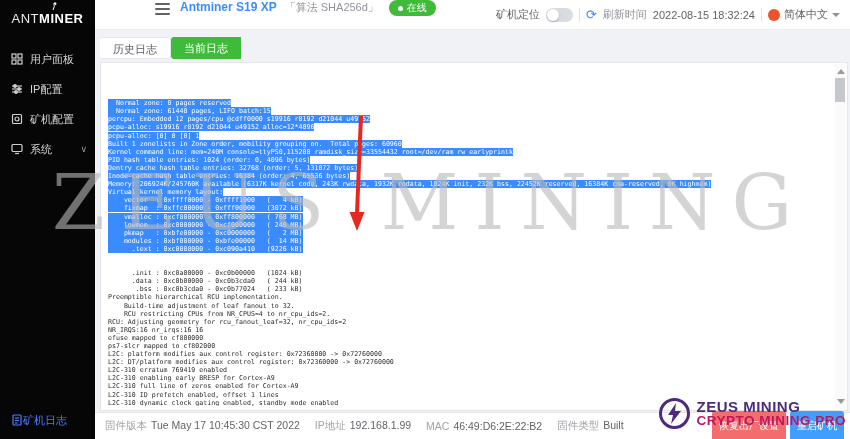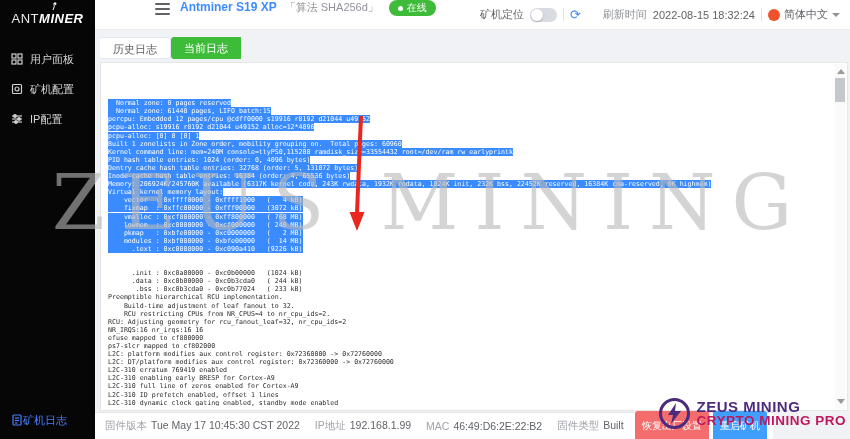--- a/index.html
+++ b/index.html
@@ -4,21 +4,21 @@
 <style>
   * { margin:0; padding:0; box-sizing:border-box; }
   html,body { width:850px; height:439px; overflow:hidden; background:#f0f2f5;
               font-family:"Liberation Sans", sans-serif; position:relative; }
 
   
   #sidebar { position:absolute; left:0; top:0; width:95px; height:439px; background:#060606; z-index:1; }
   .logo-wrap { height:36px; display:flex; align-items:center; justify-content:center; position:relative; }
   .logo-text { color:#fff; font-size:13px; letter-spacing:.5px; }
   .logo-text .thin { font-weight:300; color:#e8e8e8; }
-  .logo-text .bold { font-weight:700;font-style:italic; }
+  .logo-text .bold { font-weight:700; }
   .ant-glyph { position:absolute; top:2px; left:50px; }
   .menu { margin-top:8px; }
   .menu-item { height:30px; display:flex; align-items:center; padding-left:11px; gap:7px;
                color:#d6d6d6; font-size:11px; cursor:pointer; position:relative; }
   .menu-item svg { flex:0 0 auto; }
   .menu-item .chev { position:absolute; right:8px; color:#9a9a9a; font-size:9px; }
   .menu-bottom { position:absolute; left:0; bottom:6px; width:100%; height:26px; display:flex;
                  align-items:center; padding-left:11px; color:#4a7dff; font-size:11px; cursor:pointer; }
 
   
@@ -31,21 +31,21 @@
   .badge { background:#3fbb3a; color:#fff; font-size:10px; border-radius:9px; height:16px;
            display:flex; align-items:center; gap:4px; padding:0 9px; }
   .badge .dot { width:5px; height:5px; border-radius:50%; background:#fff; }
   .tb-right { margin-left:auto; display:flex; align-items:center; gap:6px; padding-right:10px; font-size:11px; }
   .locate-label { color:#606266; }
   .toggle { width:27px; height:14px; border-radius:8px; background:#d8dbe2; position:relative; cursor:pointer; }
   .toggle .knob { position:absolute; left:1px; top:1px; width:12px; height:12px; border-radius:50%;
                   background:#fff; box-shadow:0 1px 2px rgba(0,0,0,.25); }
   .vdiv { width:1px; height:13px; background:#e2e2e2; }
   .refresh-ic { color:#3e8bff; font-size:13px; line-height:1; cursor:pointer; }
-  .rf-label { color:#909399;margin-left:16px; }
+  .rf-label { color:#909399; }
   .rf-time { color:#606266; }
   .lang-ic { width:12px; height:12px; border-radius:50%; background:#f0532c; display:inline-block; }
   .lang { color:#606266; cursor:pointer; display:flex; align-items:center; gap:4px; }
   .caret { width:0; height:0; border-left:4px solid transparent; border-right:4px solid transparent;
            border-top:4px solid #909399; display:inline-block; }
 
   
   #tabs { position:absolute; left:100px; top:37px; display:flex; z-index:2; }
   .tab { height:22px; line-height:22px; padding:0 13px; font-size:11px; cursor:pointer; }
   .tab.active { background:#3fbb3a; color:#fff; border-radius:3px 0 0 3px; }
@@ -68,21 +68,21 @@
   .sb-down { bottom:5px; border-top:5px solid #9a9a9a; }
   .sb-thumb { position:absolute; left:0; top:14px; width:10px; height:24px; background:#c4c7cc; cursor:pointer; }
 
   
   #watermark { position:absolute; left:52px; top:158px; z-index:3; pointer-events:none;
                font-family:"DejaVu Serif", serif; font-size:76px; letter-spacing:16px;
                color:#b9b9b9; opacity:.6; white-space:nowrap; }
   #arrow-svg { position:absolute; left:0; top:0; z-index:5; pointer-events:none; }
 
   
-  #footer { position:absolute; left:95px; bottom:0; width:678px; height:27px; background:#fff;
+  #footer { position:absolute; left:95px; bottom:0; width:755px; height:27px; background:#fff;
             border-top:1px solid #e6e6e6; display:flex; align-items:center; gap:15px;
             padding-left:10px; font-size:10.5px; z-index:2; }
   .f-item .lab { color:#a0a3a9; margin-right:4px; }
   .f-item .val { color:#5f6368; }
   .btn { position:absolute; top:50%; transform:translateY(-50%); border:none; color:#fff;
          font-size:10px; padding:8px 7px; border-radius:3px; cursor:pointer;
          font-family:"Liberation Sans", sans-serif; }
   .btn-danger { right:64px; background:#f56c6c; }
   .btn-primary { right:6px; background:#409eff;margin-left:20px; }
 
@@ -113,39 +113,49 @@
             <rect x="1" y="1" width="4" height="4"></rect>
             <rect x="7" y="1" width="4" height="4"></rect>
             <rect x="1" y="7" width="4" height="4"></rect>
             <rect x="7" y="7" width="4" height="4"></rect>
           </g>
         </svg>
       <span>用户面板</span>
     </div>
     <div class="menu-item">
       <svg width="12" height="12" viewBox="0 0 12 12">
-          <g fill="none" stroke="#cfcfcf" stroke-width="1.2">
-            <rect x="1.5" y="1.5" width="9" height="9" rx="1"></rect>
-            <circle cx="6" cy="6" r="2"></circle>
-          </g>
-        </svg>
-      <span>矿机配置</span>
-    </div>
-    <div class="menu-item">
-      <svg width="12" height="12" viewBox="0 0 12 12">
           <g stroke="#cfcfcf" stroke-width="1.2">
             <line x1="1" y1="3" x2="11" y2="3"></line>
             <line x1="1" y1="6" x2="11" y2="6"></line>
             <line x1="1" y1="9" x2="11" y2="9"></line>
             <circle cx="4" cy="3" r="1.3" fill="#cfcfcf"></circle>
             <circle cx="8" cy="6" r="1.3" fill="#cfcfcf"></circle>
             <circle cx="5" cy="9" r="1.3" fill="#cfcfcf"></circle>
           </g>
         </svg>
       <span>IP配置</span>
+    </div>
+    <div class="menu-item">
+      <svg width="12" height="12" viewBox="0 0 12 12">
+          <g fill="none" stroke="#cfcfcf" stroke-width="1.2">
+            <rect x="1.5" y="1.5" width="9" height="9" rx="1"></rect>
+            <circle cx="6" cy="6" r="2"></circle>
+          </g>
+        </svg>
+      <span>矿机配置</span>
+    </div>
+    <div class="menu-item">
+      <svg width="12" height="12" viewBox="0 0 12 12">
+          <g fill="none" stroke="#cfcfcf" stroke-width="1.2">
+            <rect x="1" y="1.5" width="10" height="7" rx="1"></rect>
+            <line x1="4" y1="10.5" x2="8" y2="10.5"></line>
+          </g>
+        </svg>
+      <span>系统</span>
+      <span class="chev">∨</span>
     </div>
   </div>
   <div class="menu-bottom">
     <svg width="12" height="12" viewBox="0 0 12 12">
         <g fill="none" stroke="#4a7dff" stroke-width="1.2">
           <rect x="2" y="1" width="8" height="10" rx="1"></rect>
           <line x1="4" y1="4" x2="8" y2="4"></line>
           <line x1="4" y1="6.5" x2="8" y2="6.5"></line>
           <line x1="4" y1="9" x2="6.5" y2="9"></line>
         </g>

